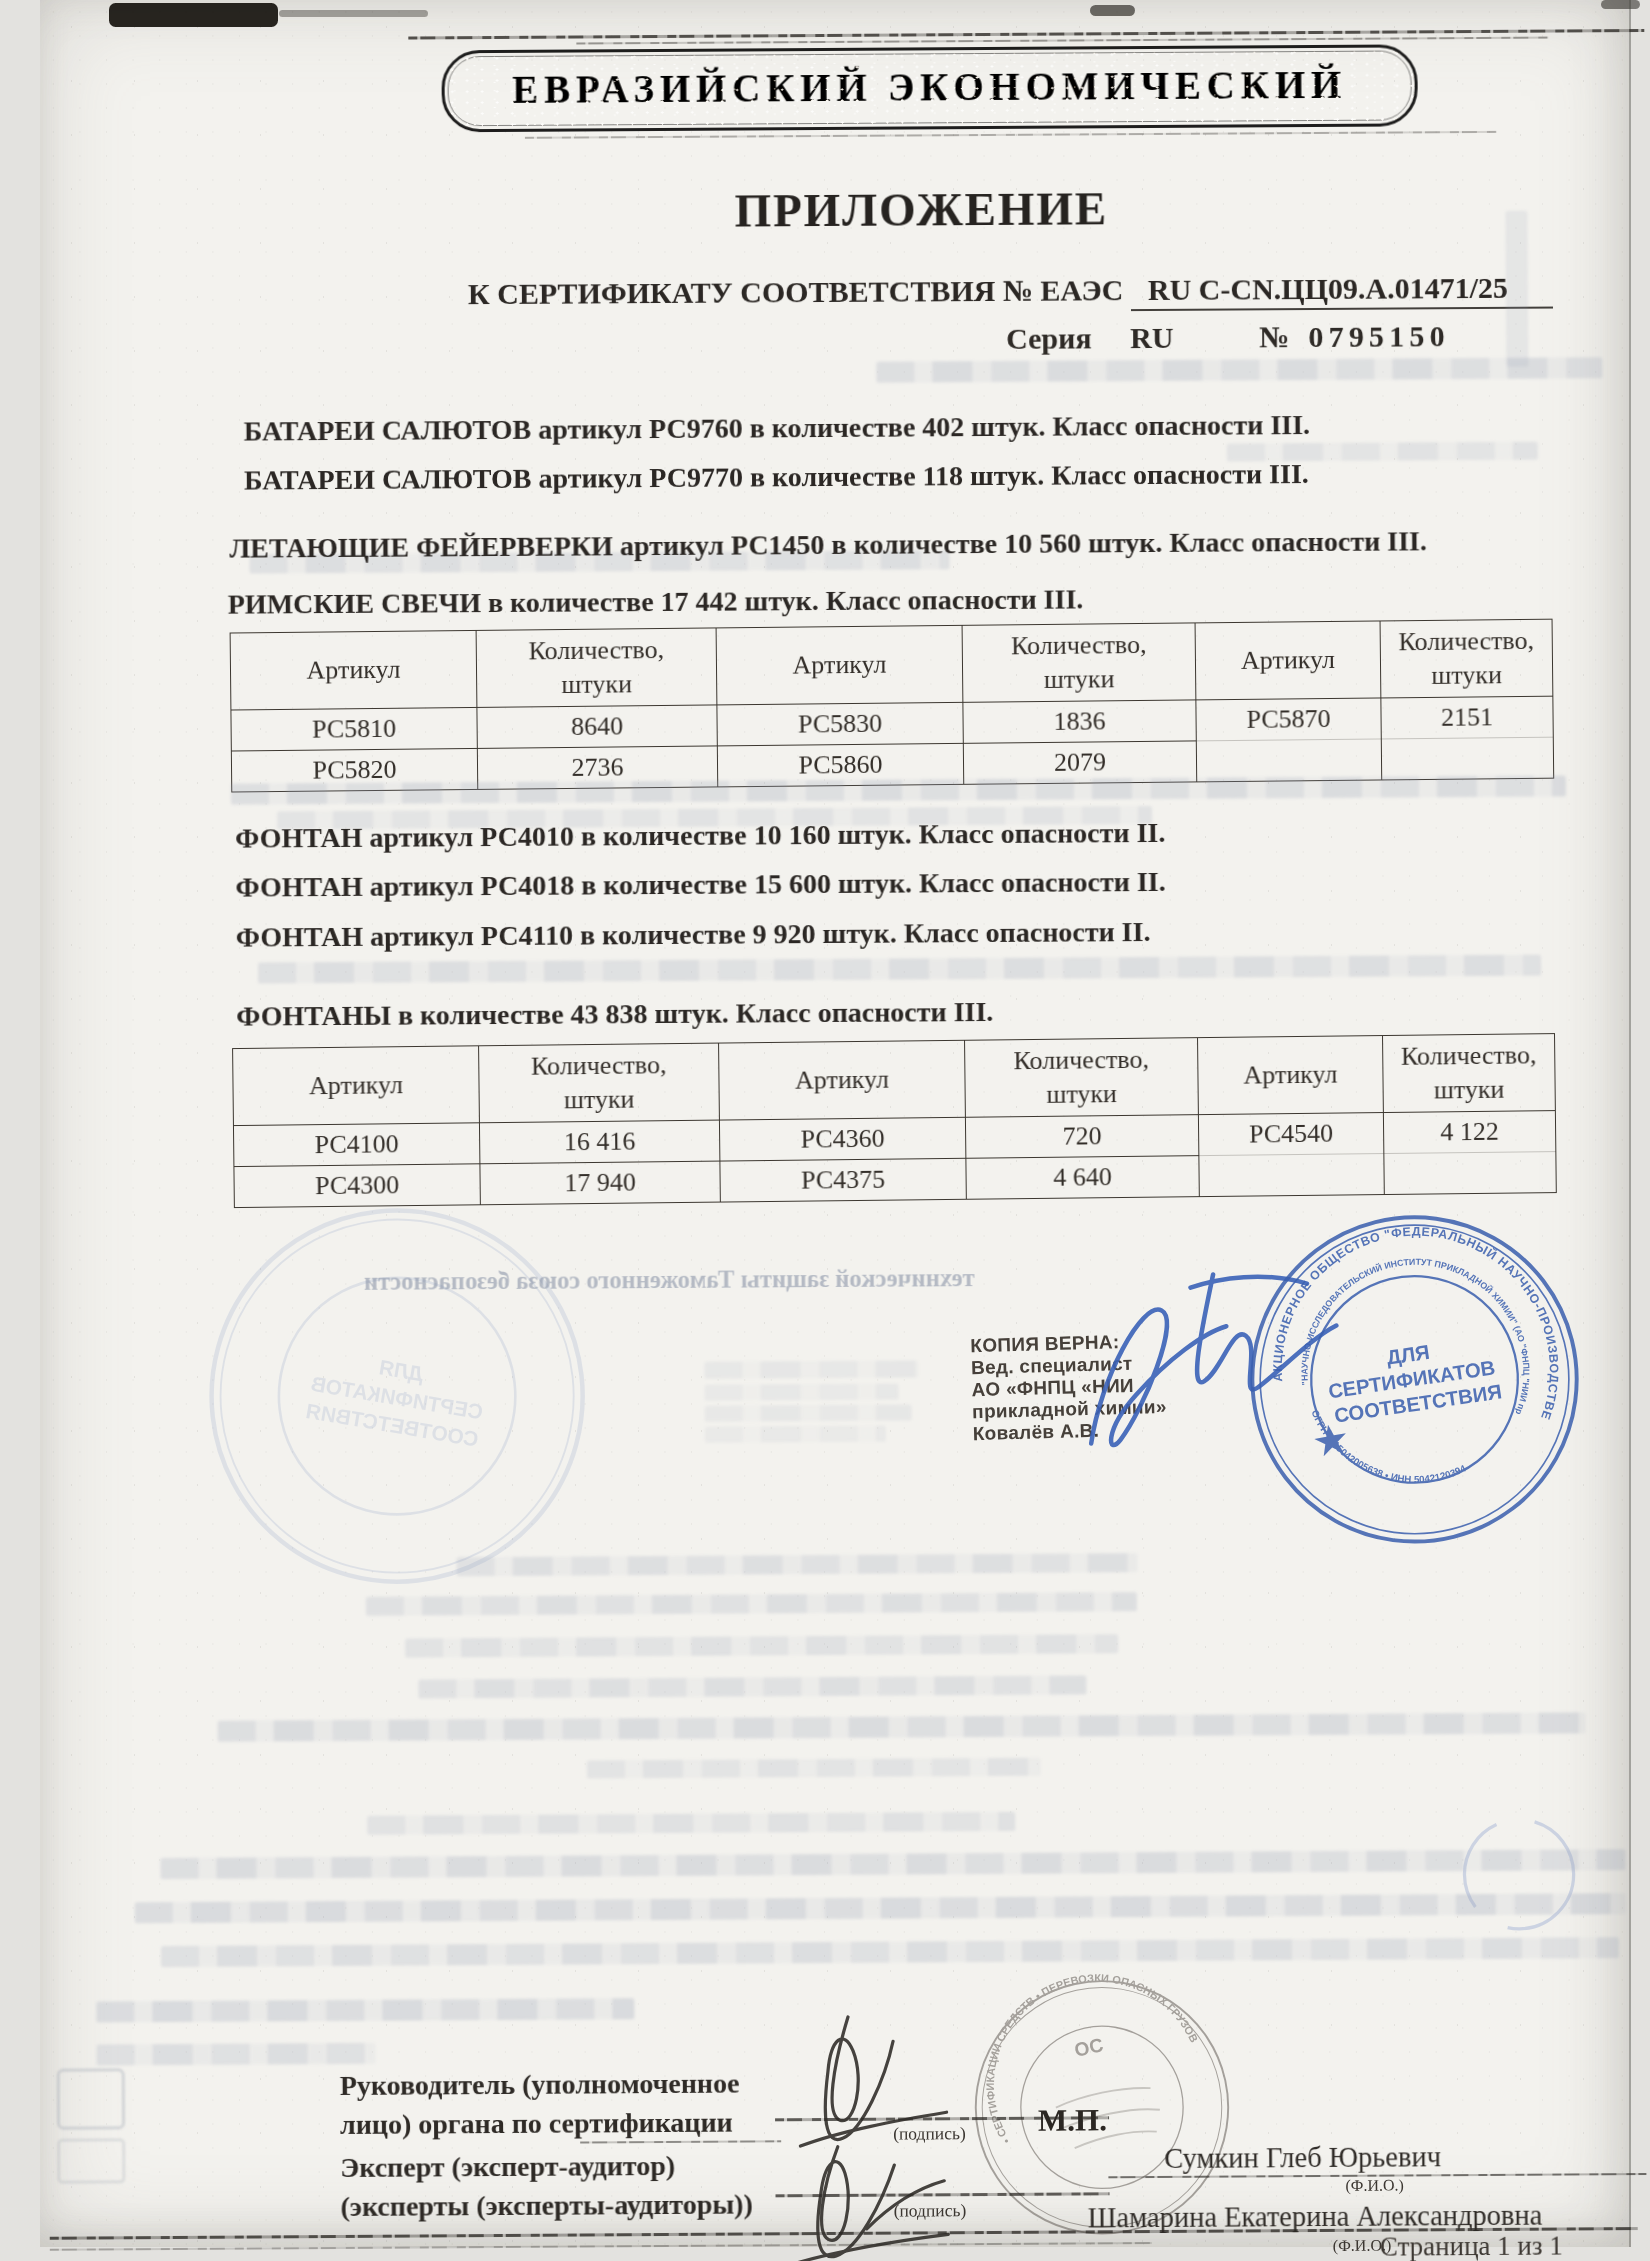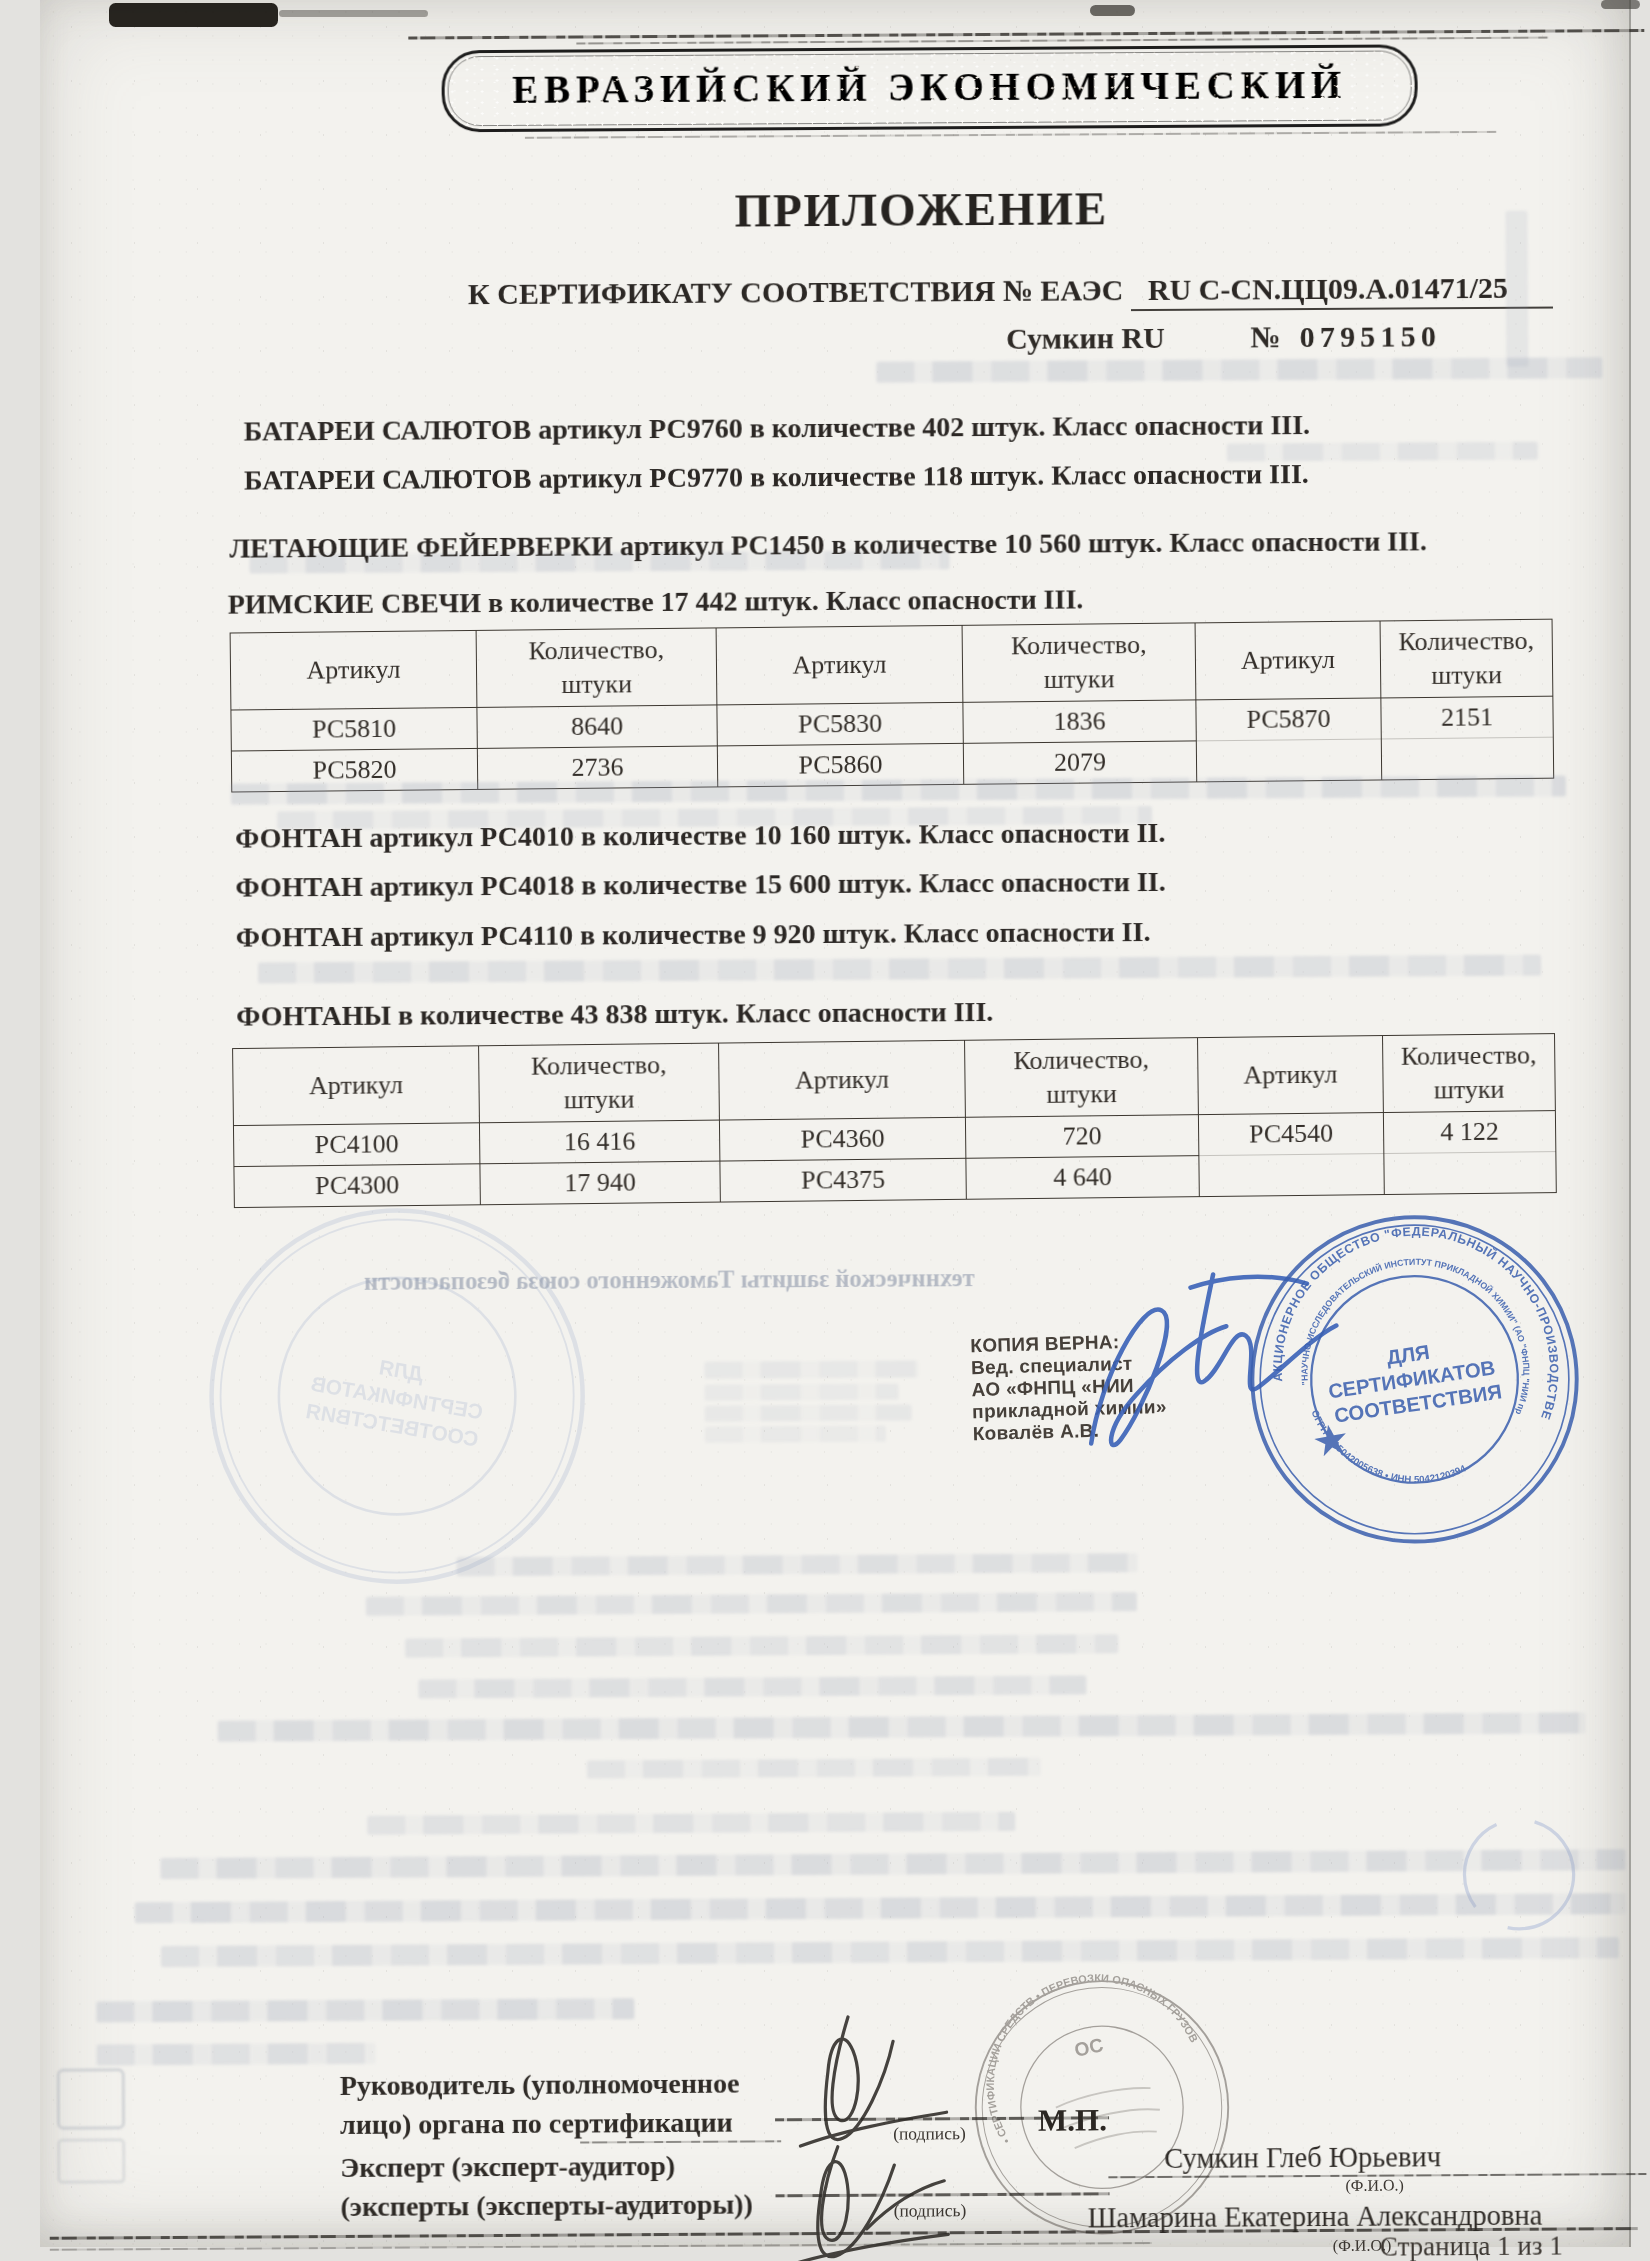--- a/index.html
+++ b/index.html
@@ -69,22 +69,22 @@
   <div class="abs banner">
     <span>ЕВРАЗИЙСКИЙ ЭКОНОМИЧЕСКИЙ СОЮЗ</span>
   </div>
 
   <div class="abs doc-title">ПРИЛОЖЕНИЕ</div>
   <div class="abs cert-line">
     <span>К СЕРТИФИКАТУ СООТВЕТСТВИЯ № ЕАЭС</span>
     <span class="cert-num">RU C-CN.ЦЦ09.А.01471/25</span>
   </div>
   <div class="abs series-line">
-    <span>Сумкин</span>
-    <span style="">RU</span>
+    <span>Серия</span>
+    <span style="margin-left:31px;">RU</span>
     <span style="margin-left:78px;">№</span>
     <span style="margin-left:11.7px;letter-spacing:5.2px;">0795150</span>
   </div>
 
   <div class="abs gbar" style="left:881px;top:362px;width:726px;height:21px;opacity:.30;"></div>
   <div class="abs gbar" style="left:1231px;top:446px;width:311px;height:18px;opacity:.22;"></div>
   <div class="abs gbar" style="left:253px;top:551px;width:700px;height:19.4px;opacity:.28;"></div>
   <div class="abs gbar" style="left:1511px;top:215px;width:22px;height:156px;opacity:.2;"></div>
 
   <div class="abs prodline" style="left:248px;top:412px;">БАТАРЕИ САЛЮТОВ артикул РС9760 в количестве 402 штук. Класс опасности III.</div>

